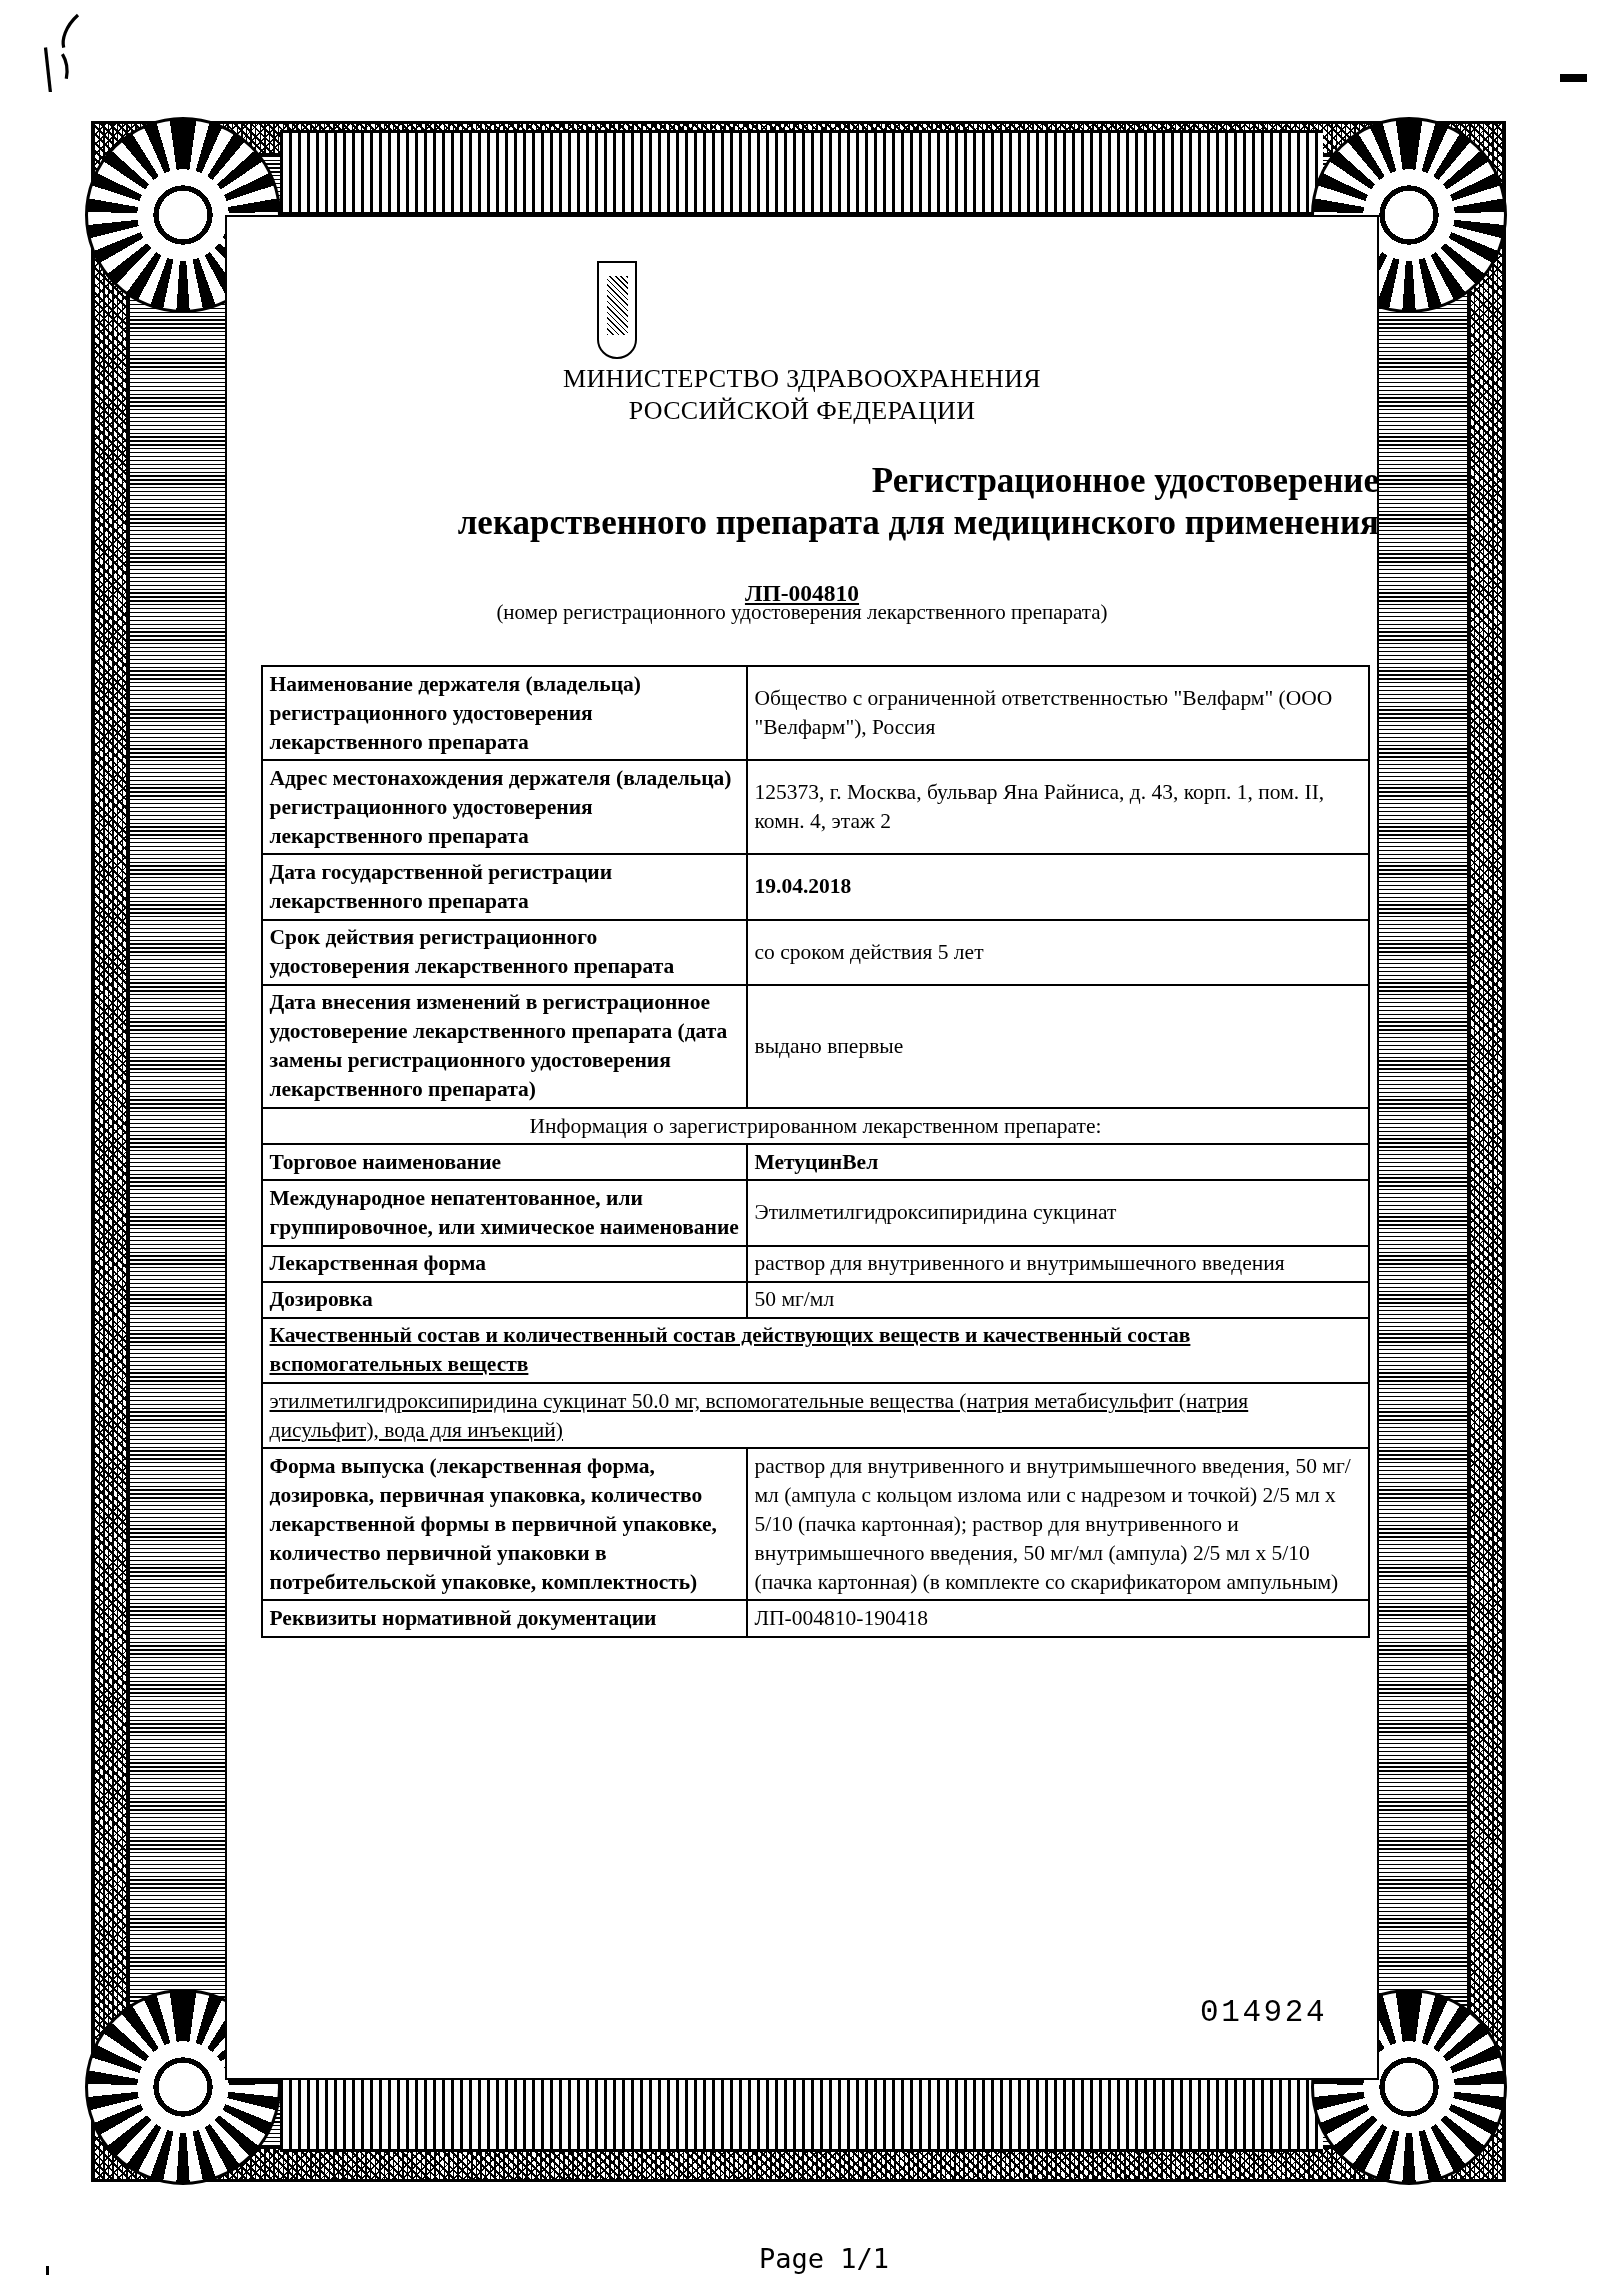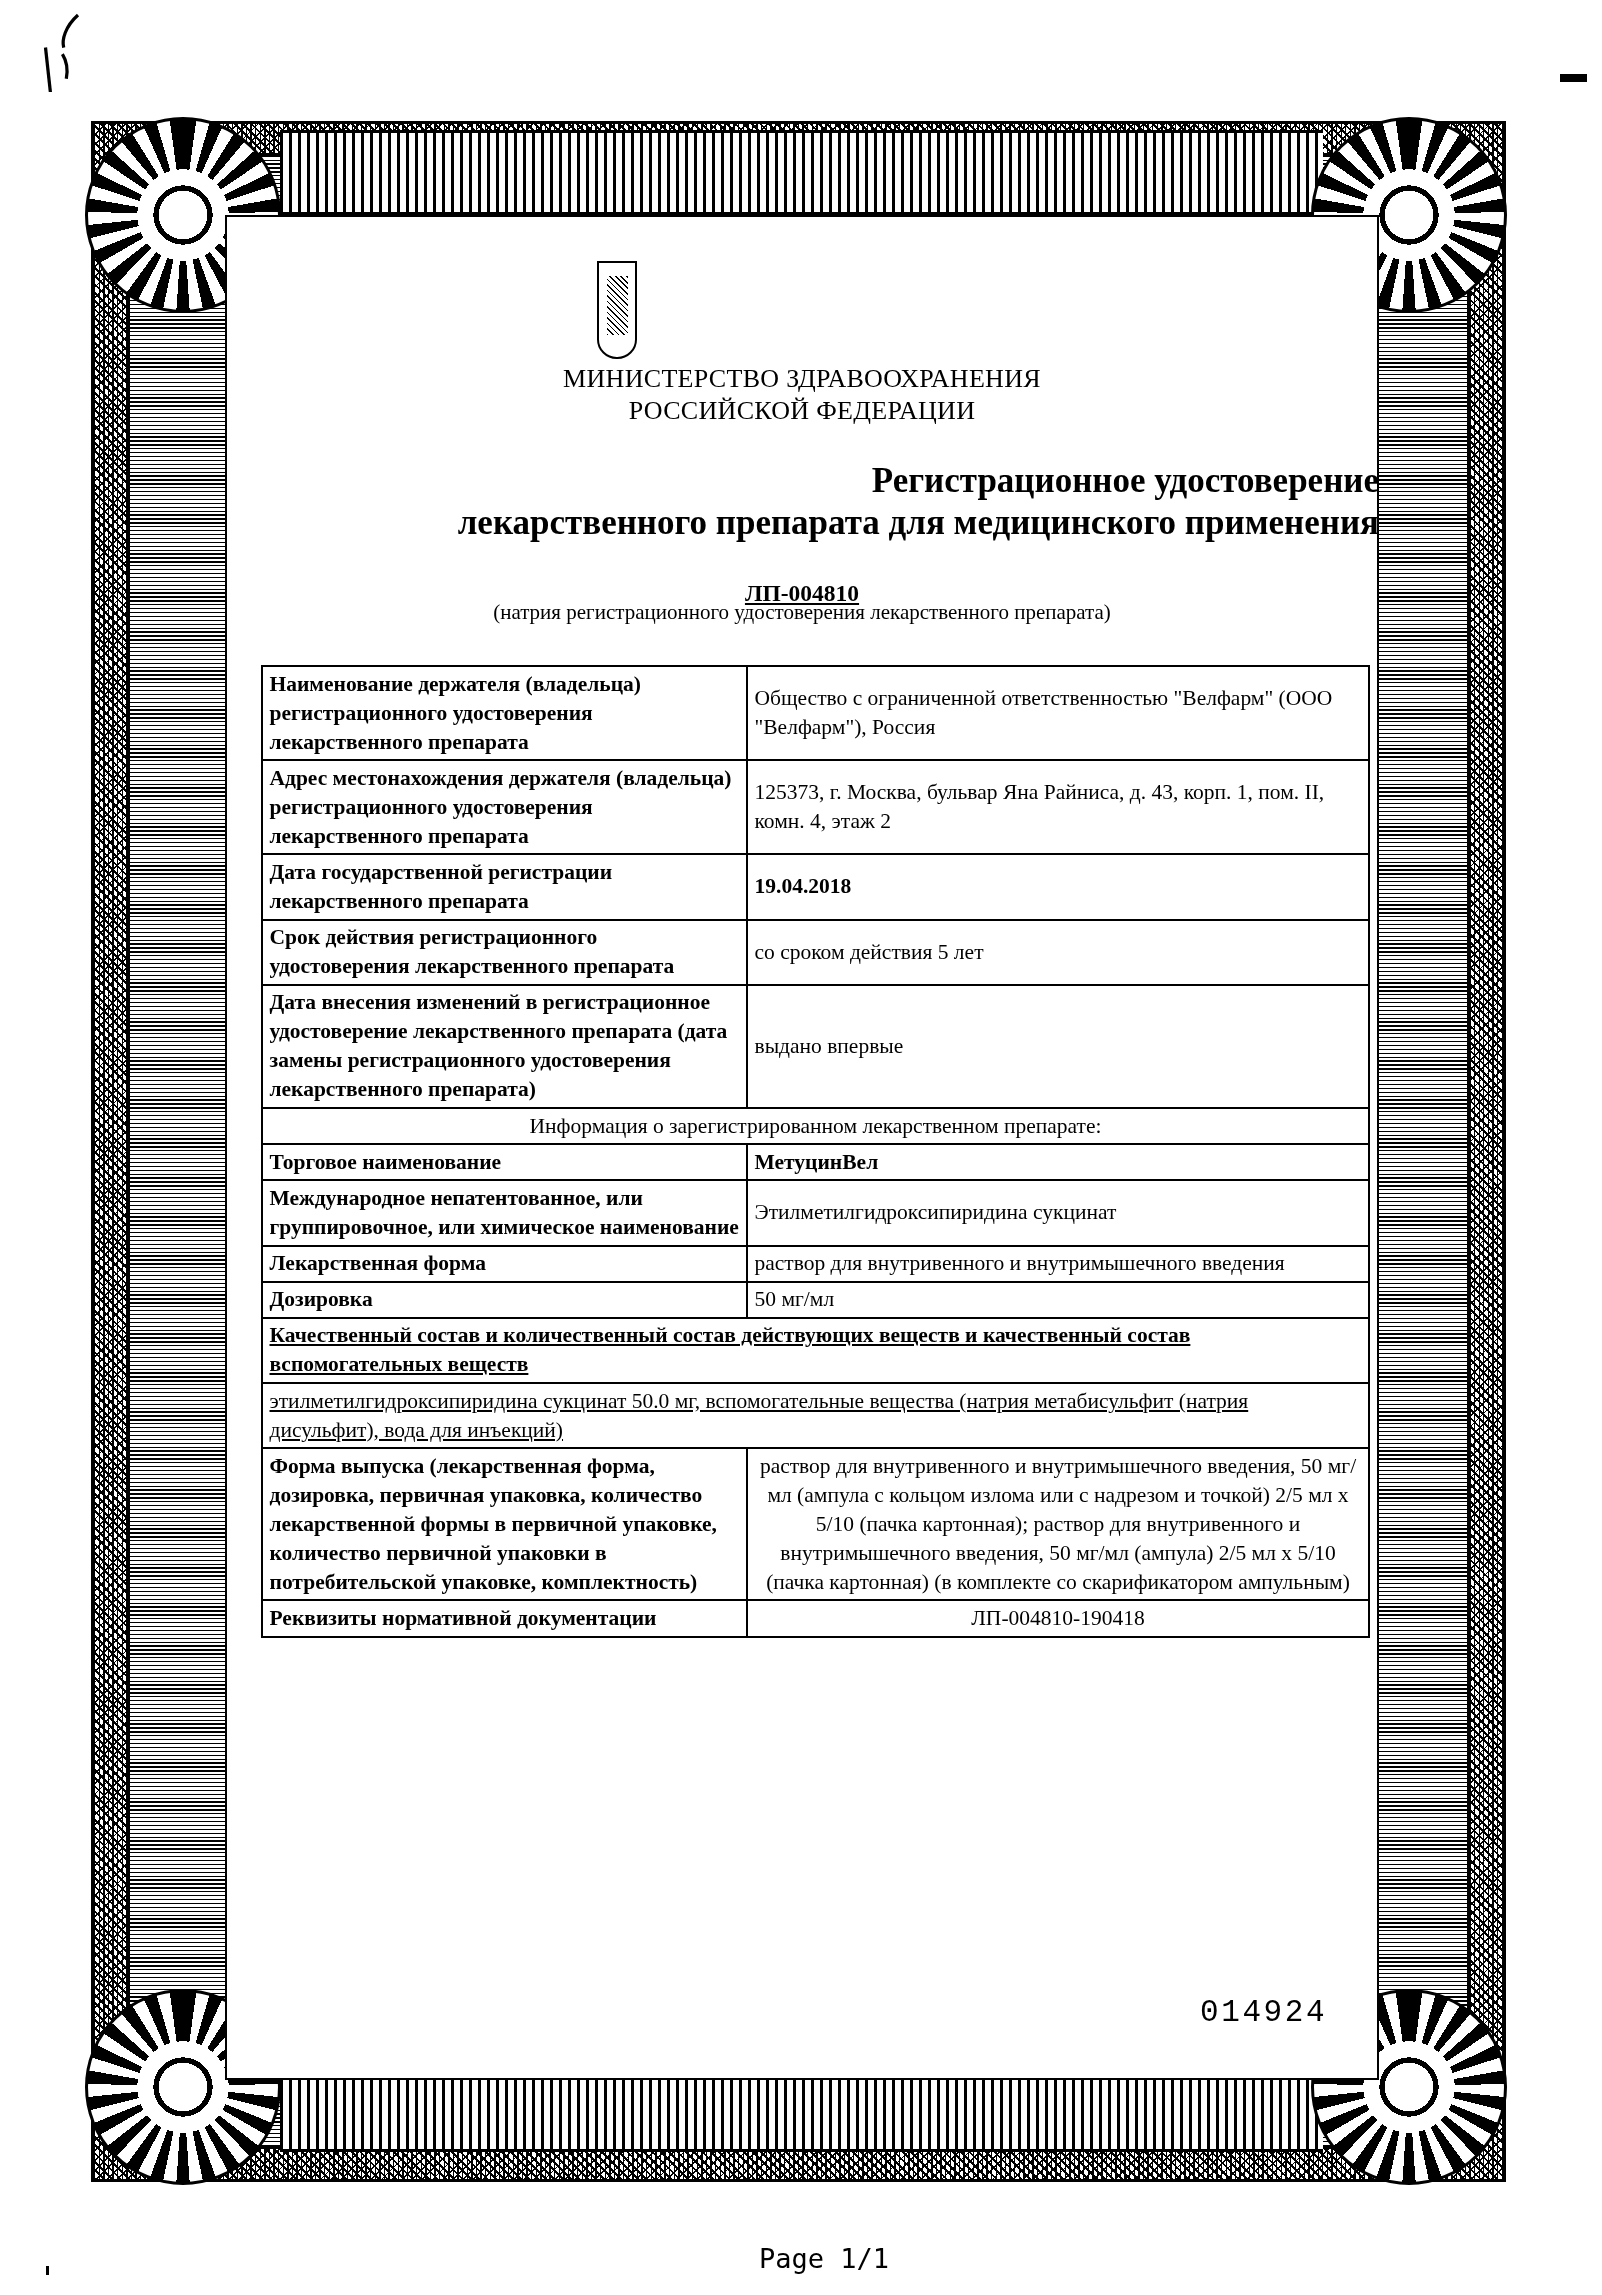--- a/index.html
+++ b/index.html
@@ -61,21 +61,21 @@
 
   
   .cert-table { position: absolute; left: 36px; top: 450px; width: 1109px; border-collapse: collapse;
     font-size: 21.5px; line-height: 29px; }
   .cert-table td { border: 2px solid #000; padding: 2.6px 6.5px; vertical-align: middle; }
   .cert-table td.lbl { width: 470px; font-weight: bold; }
   .cert-table td.val { text-align: left; }
   .cert-table td.full-center { text-align: center; }
   .cert-table td.full-left { text-align: left; text-decoration: underline; }
   .cert-table td.bold { font-weight: bold; }
-  .cert-table td.val-left { text-align: center; }
+  .cert-table td.val-left { text-align: left; }
 
   .serial { position: absolute; left: 975px; top: 1780px; font-family: "Liberation Mono", "DejaVu Sans Mono", monospace;
     font-size: 31px; letter-spacing: 2.6px; }
 
   .page-footer { position: absolute; left: 759px; top: 2243px; font-family: "DejaVu Sans Mono", monospace; font-size: 27px; }
   .left-tick { position: absolute; left: 46px; top: 2266px; width: 3.3px; height: 9px; background: #000; }
 </style>
 </head>
 <body>
 
@@ -98,21 +98,21 @@
 <div class="content">
   <div class="emblem"></div>
 
   <div class="ministry ministry-1">МИНИСТЕРСТВО ЗДРАВООХРАНЕНИЯ</div>
   <div class="ministry ministry-2">РОССИЙСКОЙ ФЕДЕРАЦИИ</div>
 
   <div class="title title-1">Регистрационное удостоверение</div>
   <div class="title title-2">лекарственного препарата для медицинского применения</div>
 
   <div class="reg-number">ЛП-004810</div>
-  <div class="reg-caption">(натрия регистрационного удостоверения лекарственного препарата)</div>
+  <div class="reg-caption">(номер регистрационного удостоверения лекарственного препарата)</div>
 
   <table class="cert-table">
     <tbody>
       <tr>
         <td class="lbl">Наименование держателя (владельца) регистрационного удостоверения лекарственного препарата</td>
         <td class="val">Общество с ограниченной ответственностью "Велфарм" (ООО "Велфарм"), Россия</td>
       </tr>
       <tr>
         <td class="lbl">Адрес местонахождения держателя (владельца) регистрационного удостоверения лекарственного препарата</td>
         <td class="val">125373, г. Москва, бульвар Яна Райниса, д. 43, корп. 1, пом. II, комн. 4, этаж 2</td>

